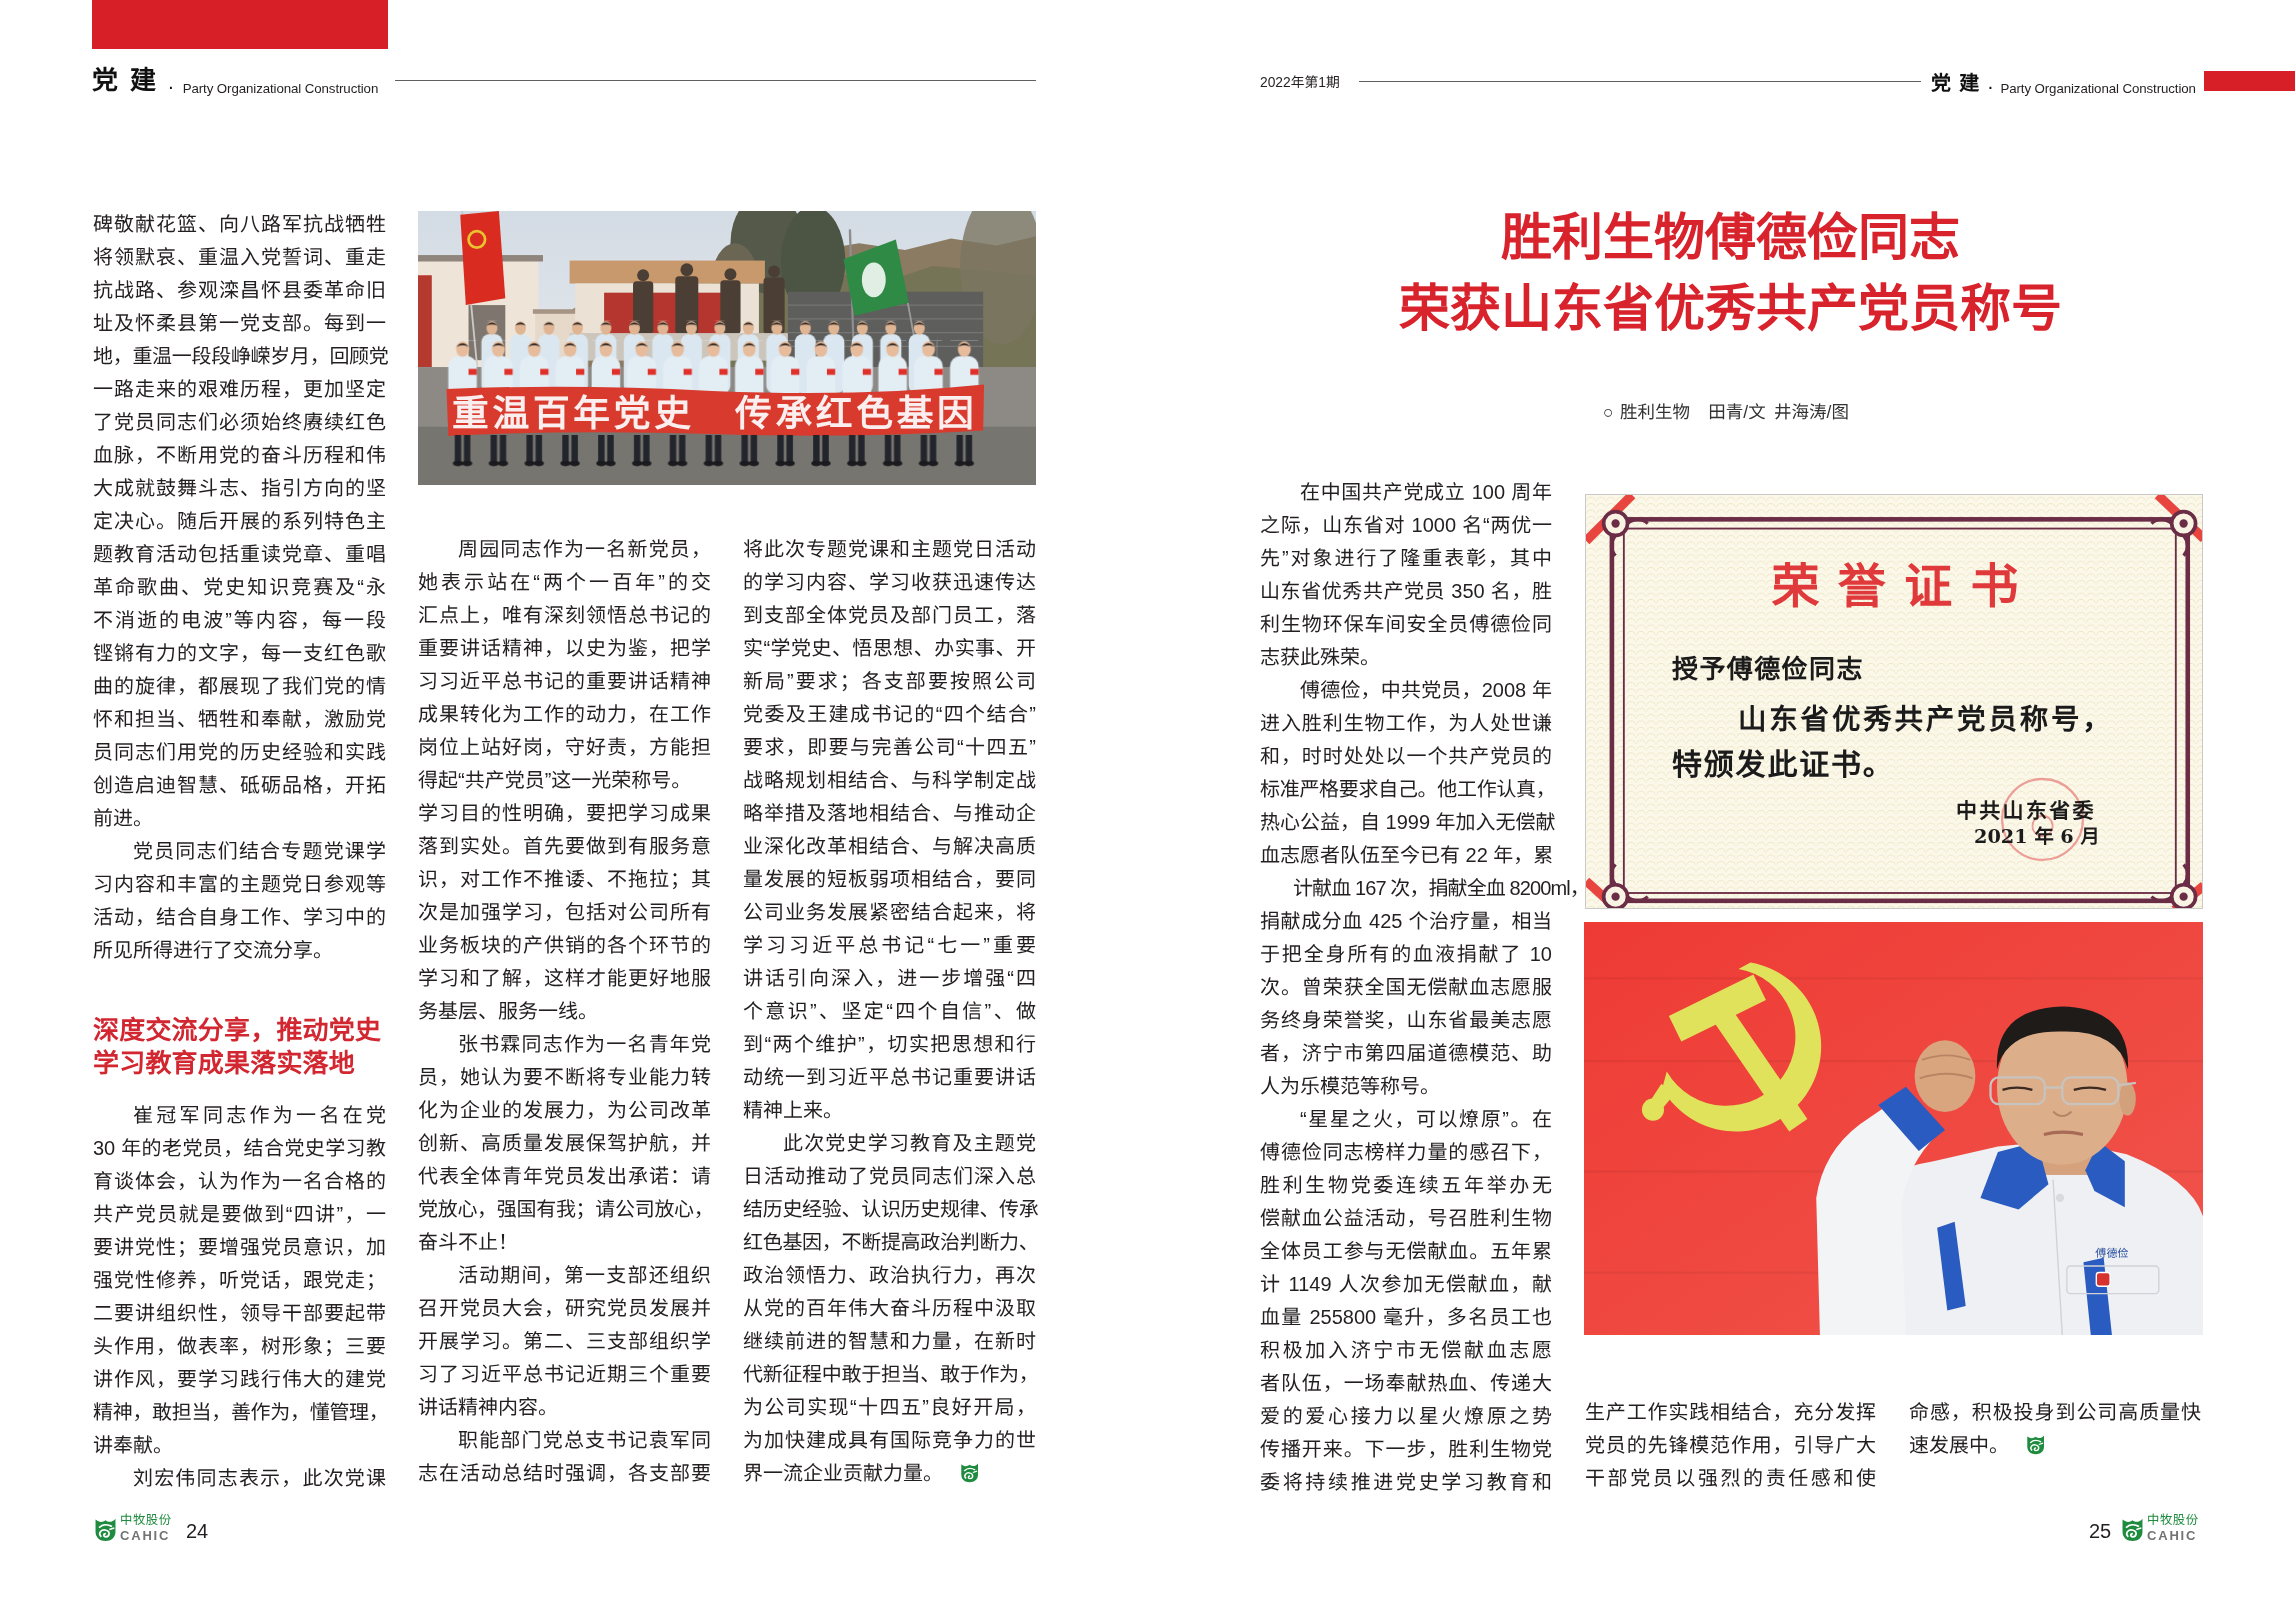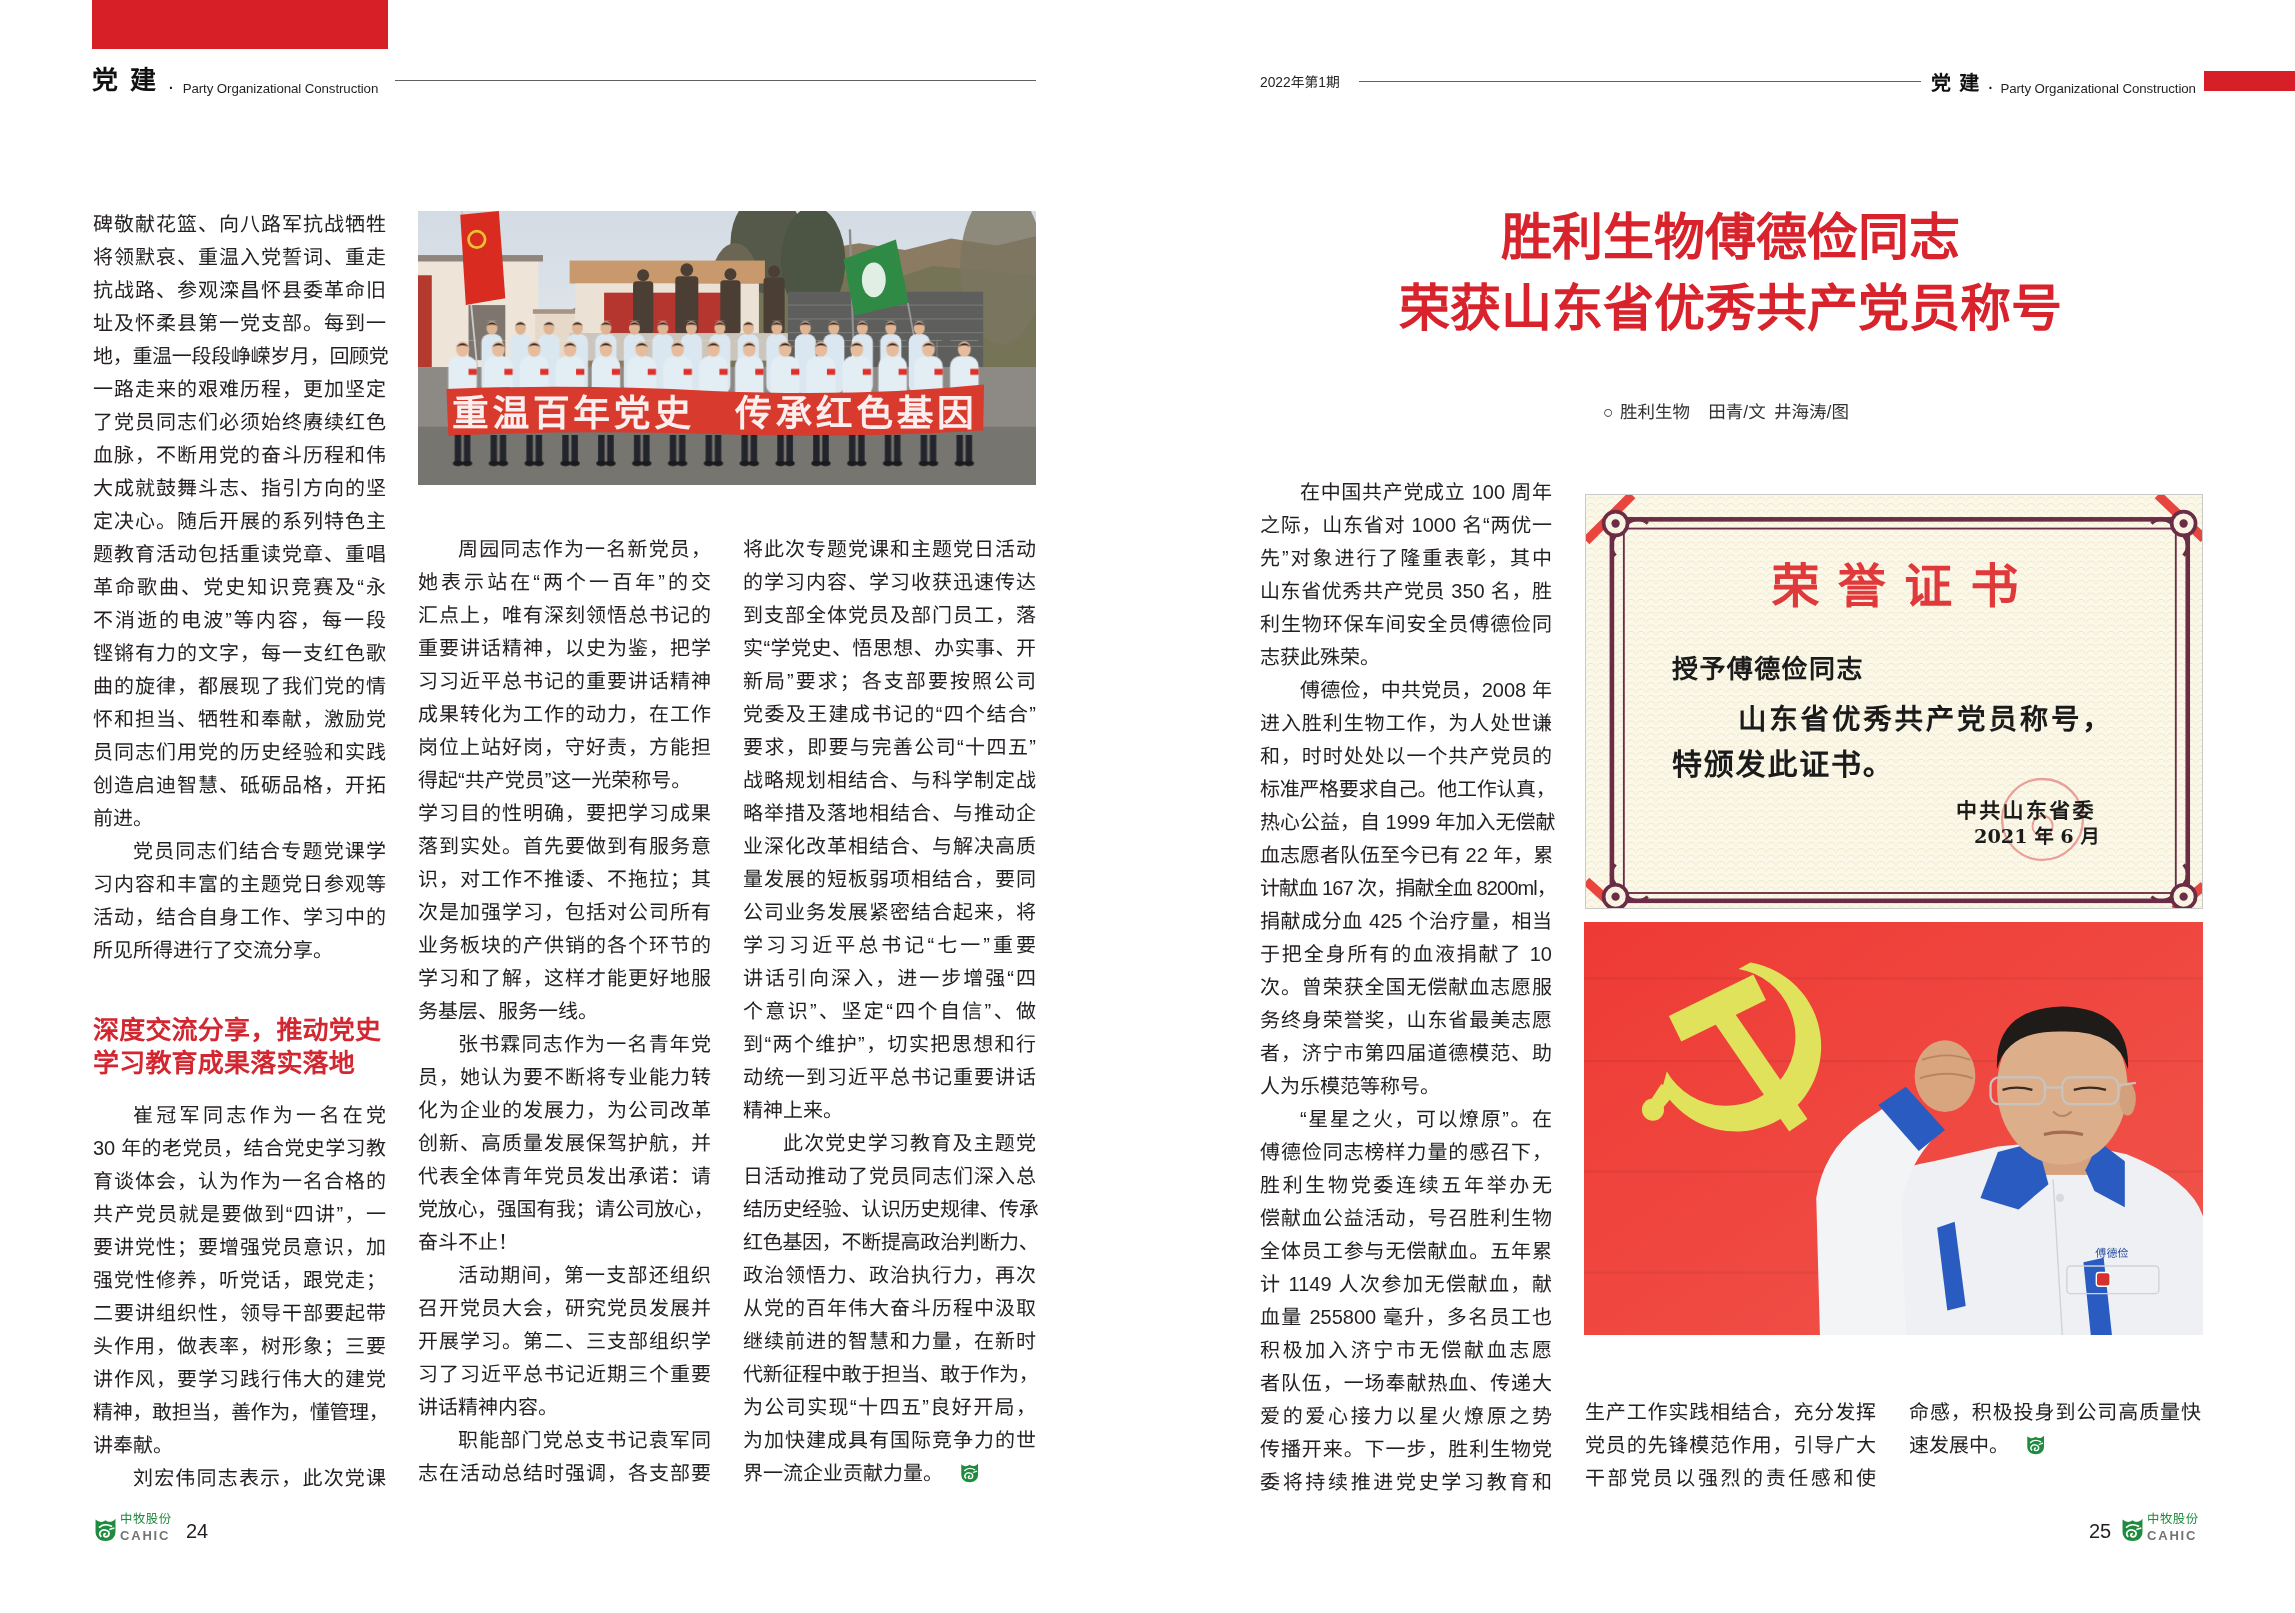--- a/index.html
+++ b/index.html
@@ -54,21 +54,21 @@
 .cert .ct{position:absolute;white-space:nowrap;font-family:"DejaVu Serif",serif;font-weight:bold;color:#1b1b1b;line-height:1.2}
 .cert-title{left:0;top:63px;width:618px;text-align:center;font-size:48px!important;letter-spacing:18.4px;padding-left:18.4px;color:#e0393b!important}
 .cert-recipient{left:86px;top:159px;font-size:26px;letter-spacing:1.4px}
 .cert-honor{left:152px;top:207px;font-size:28.5px;letter-spacing:2.8px}
 .cert-statement{left:86px;top:252px;font-size:30px;letter-spacing:1.8px}
 .cert-issuer{left:370px;top:303px;font-size:21px;letter-spacing:2.3px}
 .cert-date{left:388px;top:330px;font-size:19.3px}
 
 .logo-icon{width:23px;height:27px}
 .logo-icon svg{width:100%;height:100%;display:block}
-.logo-cn{font-family:Liberation Mono, monospace;font-size:12.4px;line-height:13.8px;color:#1f8b3f;letter-spacing:0.5px;white-space:nowrap}
+.logo-cn{font-family:Liberation Sans, sans-serif;font-size:12.4px;line-height:13.8px;color:#1f8b3f;letter-spacing:0.5px;white-space:nowrap}
 .logo-en{font-family:"Liberation Sans",sans-serif;font-weight:bold;font-size:13px;line-height:13.8px;color:#737373;letter-spacing:1.8px}
 .page-num{font-family:"Liberation Sans",sans-serif;font-size:20px;line-height:22px;color:#231f20}
 </style>
 </head>
 <body>
 
 <div class="spread">
 
   <div class="abs red-block"></div>
 
@@ -349,21 +349,21 @@
         <div class="ln">利生物环保车间安全员傅德俭同</div>
         <div class="ln last">志获此殊荣。</div>
       </div>
       <div class="blk paragraph">
         <div class="ln ind">傅德俭，中共党员，2008 年</div>
         <div class="ln">进入胜利生物工作，为人处世谦</div>
         <div class="ln">和，时时处处以一个共产党员的</div>
         <div class="ln" style="letter-spacing: -0.3px;">标准严格要求自己。他工作认真，</div>
         <div class="ln">热心公益，自 1999 年加入无偿献</div>
         <div class="ln">血志愿者队伍至今已有 22 年，累</div>
-        <div class="ln" style="letter-spacing: -0.9px;">计献血 167 次，捐献全血 8200ml，</div>
+        <div class="ln" style="letter-spacing: -0.9px; margin-left: 33px;">计献血 167 次，捐献全血 8200ml，</div>
         <div class="ln">捐献成分血 425 个治疗量，相当</div>
         <div class="ln">于把全身所有的血液捐献了 10</div>
         <div class="ln">次。曾荣获全国无偿献血志愿服</div>
         <div class="ln">务终身荣誉奖，山东省最美志愿</div>
         <div class="ln">者，济宁市第四届道德模范、助</div>
         <div class="ln last">人为乐模范等称号。</div>
       </div>
       <div class="blk paragraph">
         <div class="ln ind">“星星之火，可以燎原”。在</div>
         <div class="ln">傅德俭同志榜样力量的感召下，</div>

